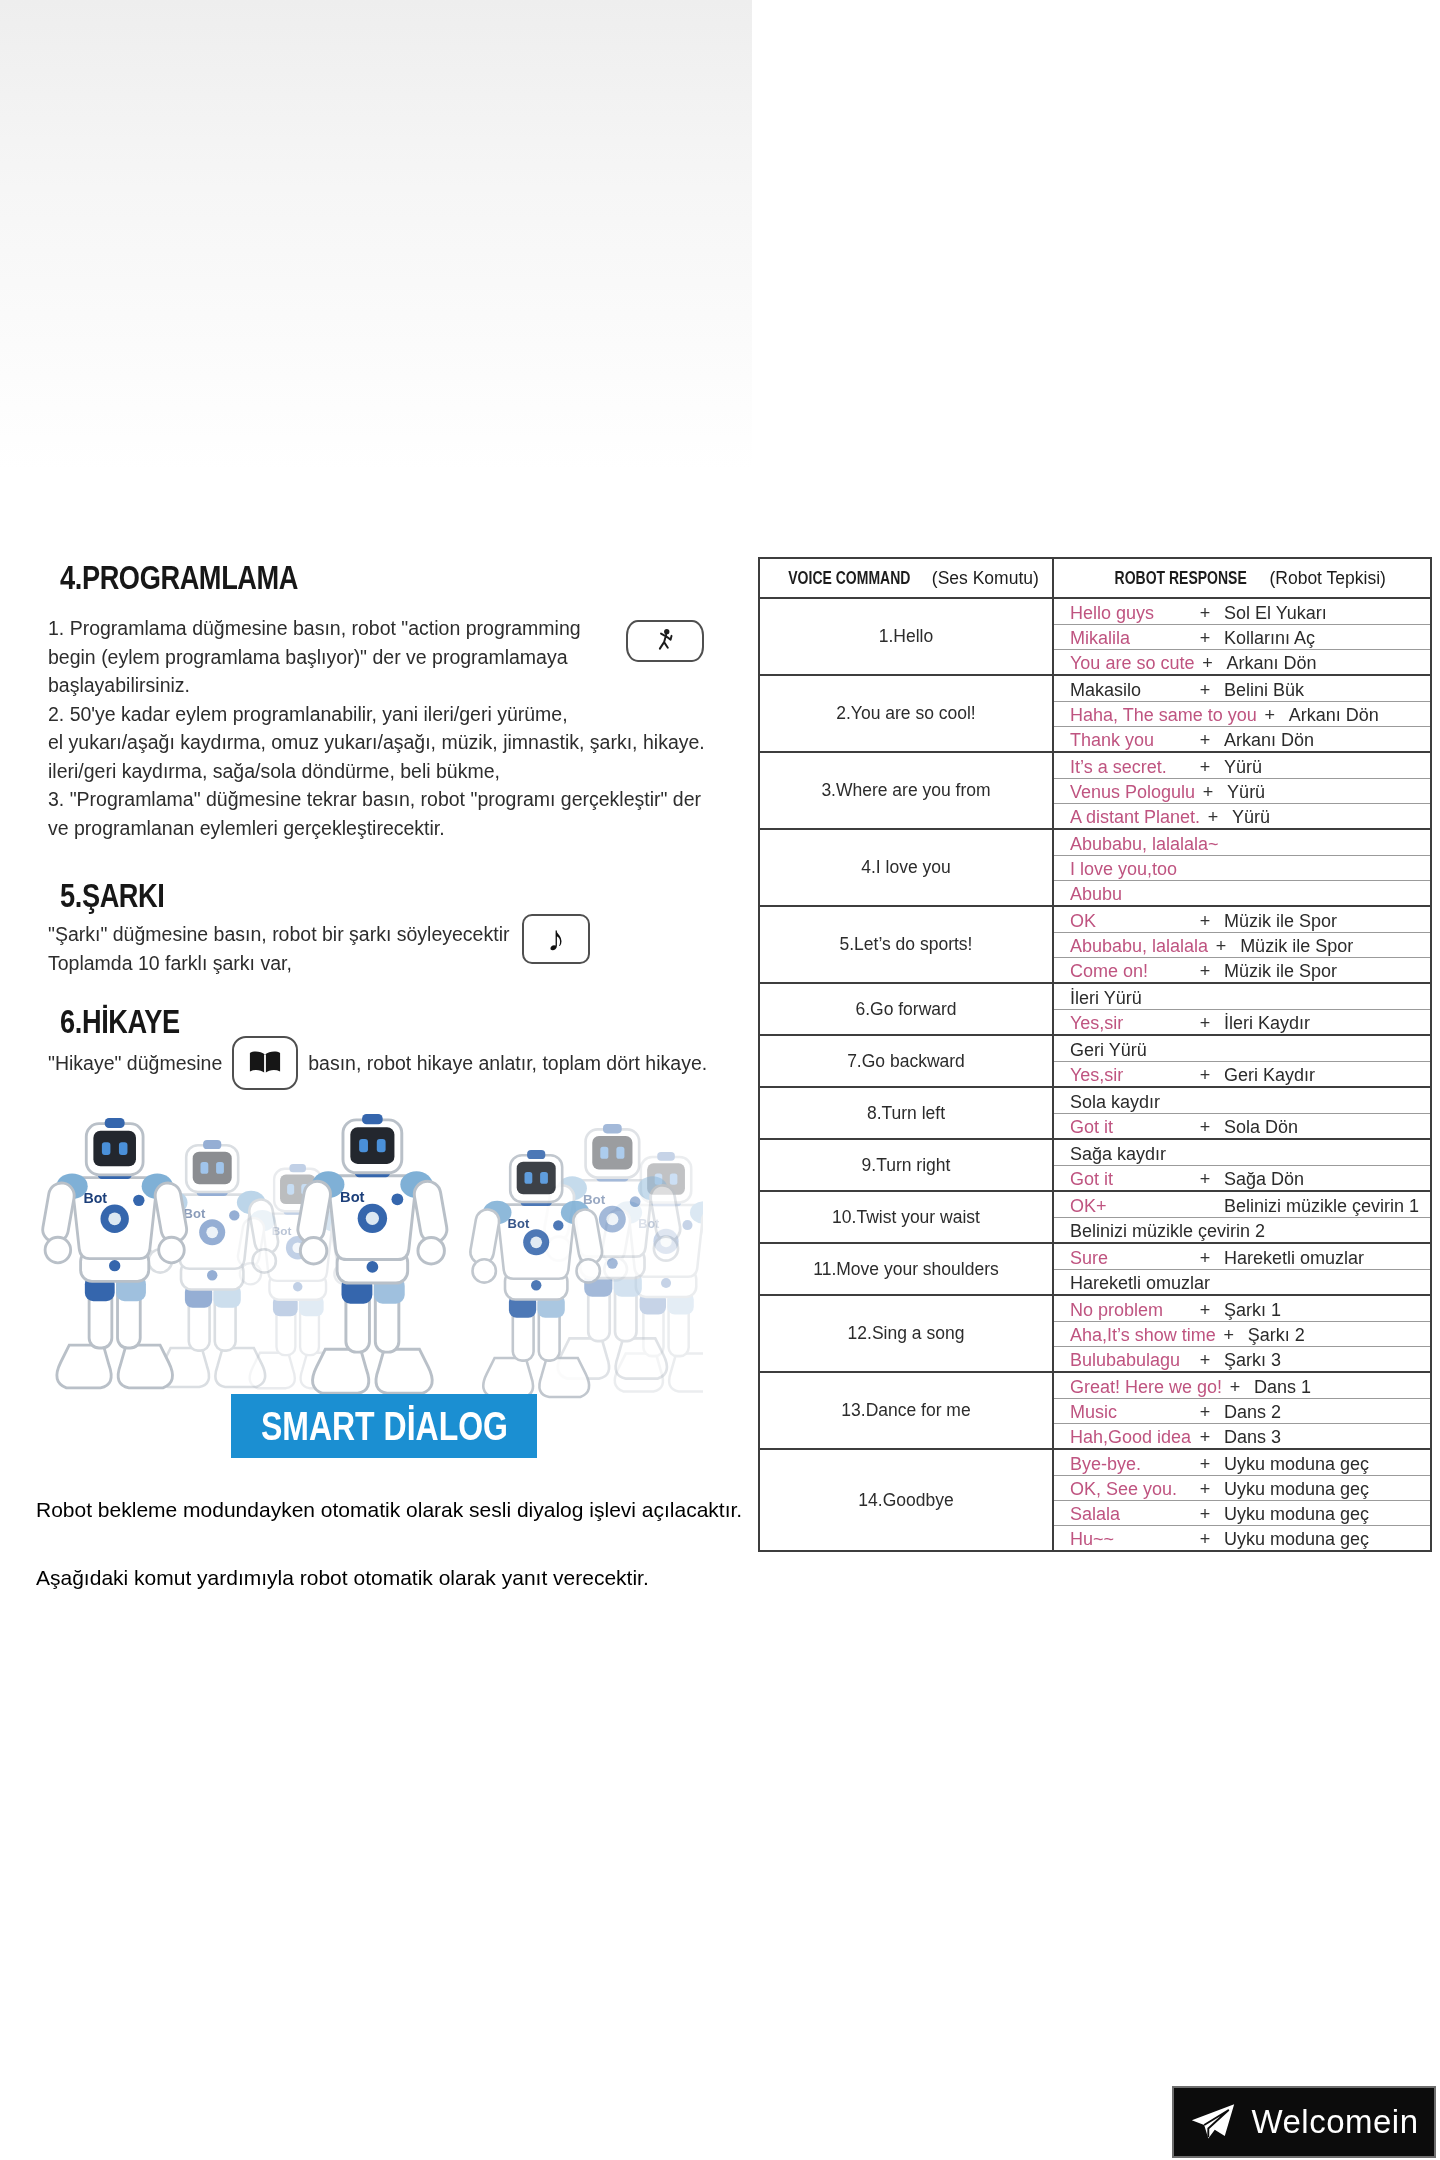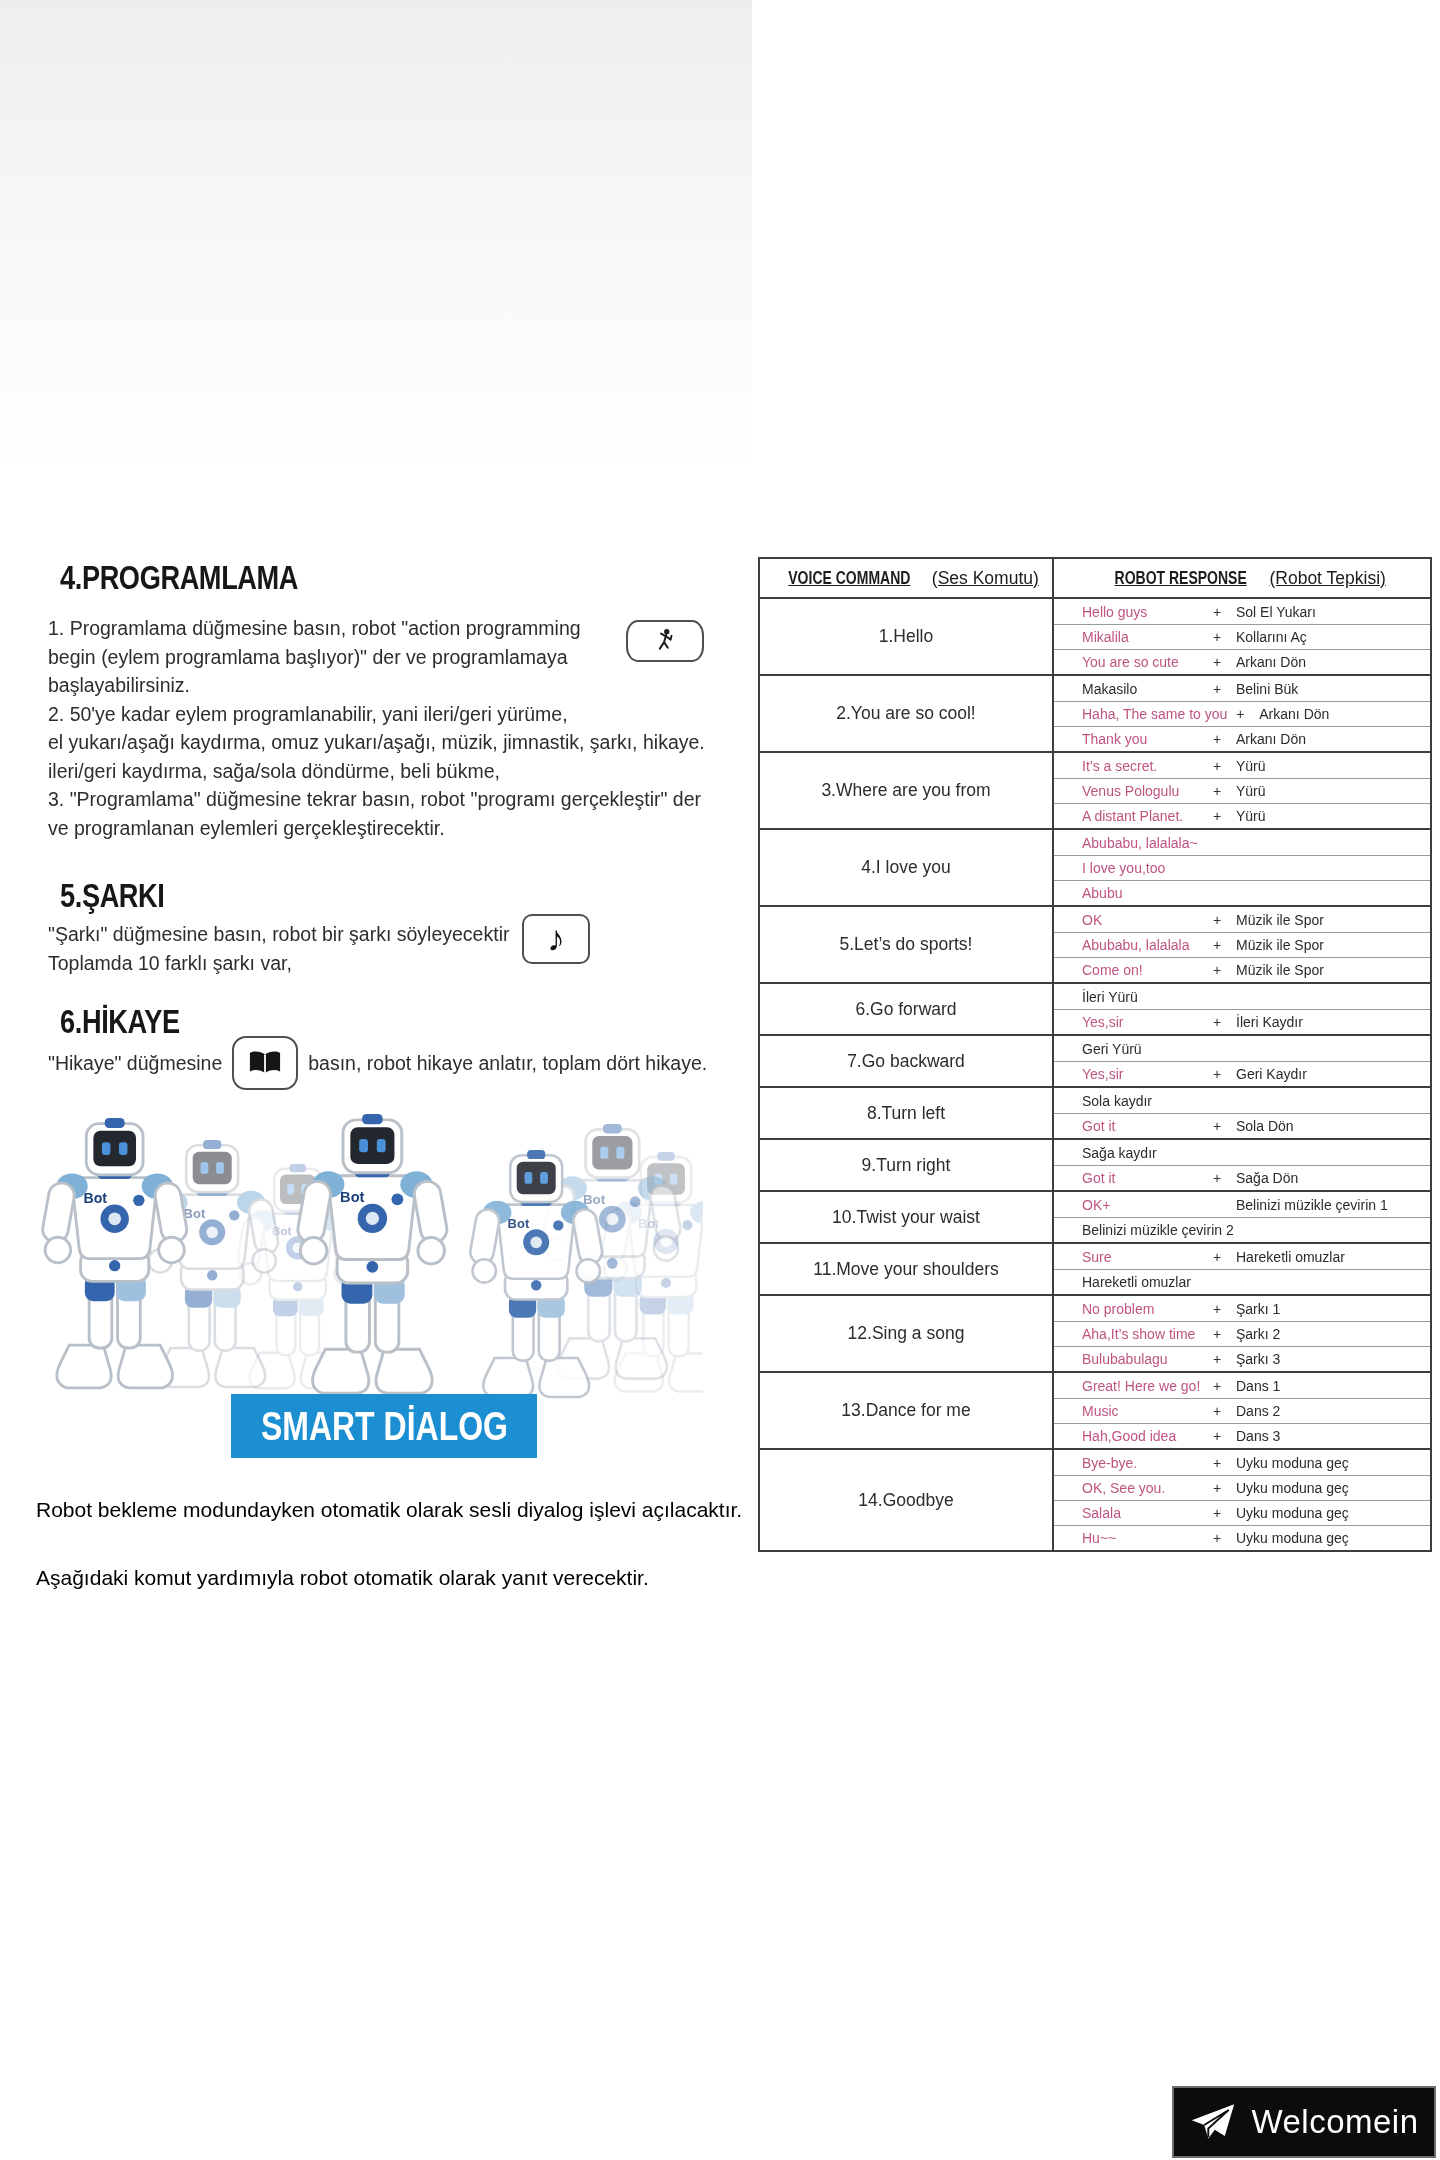--- a/index.html
+++ b/index.html
@@ -23,32 +23,32 @@
   .btn-music{left:522px;top:914px;width:68px;height:50px;border-radius:10px;}
   .note-glyph{font-size:36px;font-weight:bold;color:#101010;line-height:1;}
   .btn-book{width:66px;height:54px;border-radius:14px;flex:0 0 auto;}
   .hikaye-line{left:48px;top:1036px;display:flex;align-items:center;gap:10px;}
   
   .banner{left:212px;top:1394px;width:306px;height:64px;display:flex;align-items:center;justify-content:center;margin-left:19px;}
   .banner span{font-size:40px;font-weight:800;color:#ffffff;letter-spacing:0;}
   
   .vtable{left:758px;top:557px;width:674px;border:2px solid #3d3d3d;box-sizing:border-box;background:#fff;}
   .thead{display:flex;height:40px;border-bottom:2px solid #3d3d3d;box-sizing:border-box;}
-  .th{display:flex;align-items:center;justify-content:center;font-size:17.5px;color:#1c1c1c;gap:6px;text-decoration:underline;}
+  .th{display:flex;align-items:center;justify-content:center;font-size:17.5px;color:#1c1c1c;gap:6px;}
   .th-cmd{width:294px;border-right:2px solid #3d3d3d;box-sizing:border-box;}
   .th-resp{flex:1;}
   .th .b{font-weight:800;letter-spacing:0;}
   .group{display:flex;}
   .group + .group{border-top:2px solid #3d3d3d;}
   .cmd-cell{width:294px;border-right:2px solid #3d3d3d;box-sizing:border-box;
             display:flex;align-items:center;justify-content:center;
             font-size:17.5px;color:#2c2c2c;text-align:center;}
   .resp-col{flex:1;display:flex;flex-direction:column;}
-  .resp-line{height:25px;box-sizing:border-box;display:flex;align-items:center;
-             padding-left:28px;font-size:14px;white-space:nowrap;overflow:hidden;}
+  .resp-line{height:25px;box-sizing:border-box;display:flex;align-items:flex-end;
+             padding-left:16px;font-size:18px;white-space:nowrap;overflow:hidden;}
   .resp-line + .resp-line{border-top:1px solid #9b9b9b;}
   .phrase{display:inline-block;min-width:122px;}
   .phrase.pink{color:#bf5480;}
   .phrase.black{color:#2b2b2b;}
   .plus{display:inline-block;width:26px;text-align:center;color:#333;}
   .action{color:#2b2b2b;margin-left:6px;}
   
   .watermark{left:1172px;top:2086px;width:264px;height:72px;background:#0c0c0c;
              border:2px solid #6e6e6e;box-sizing:border-box;display:flex;align-items:center;
              justify-content:center;gap:14px;}

